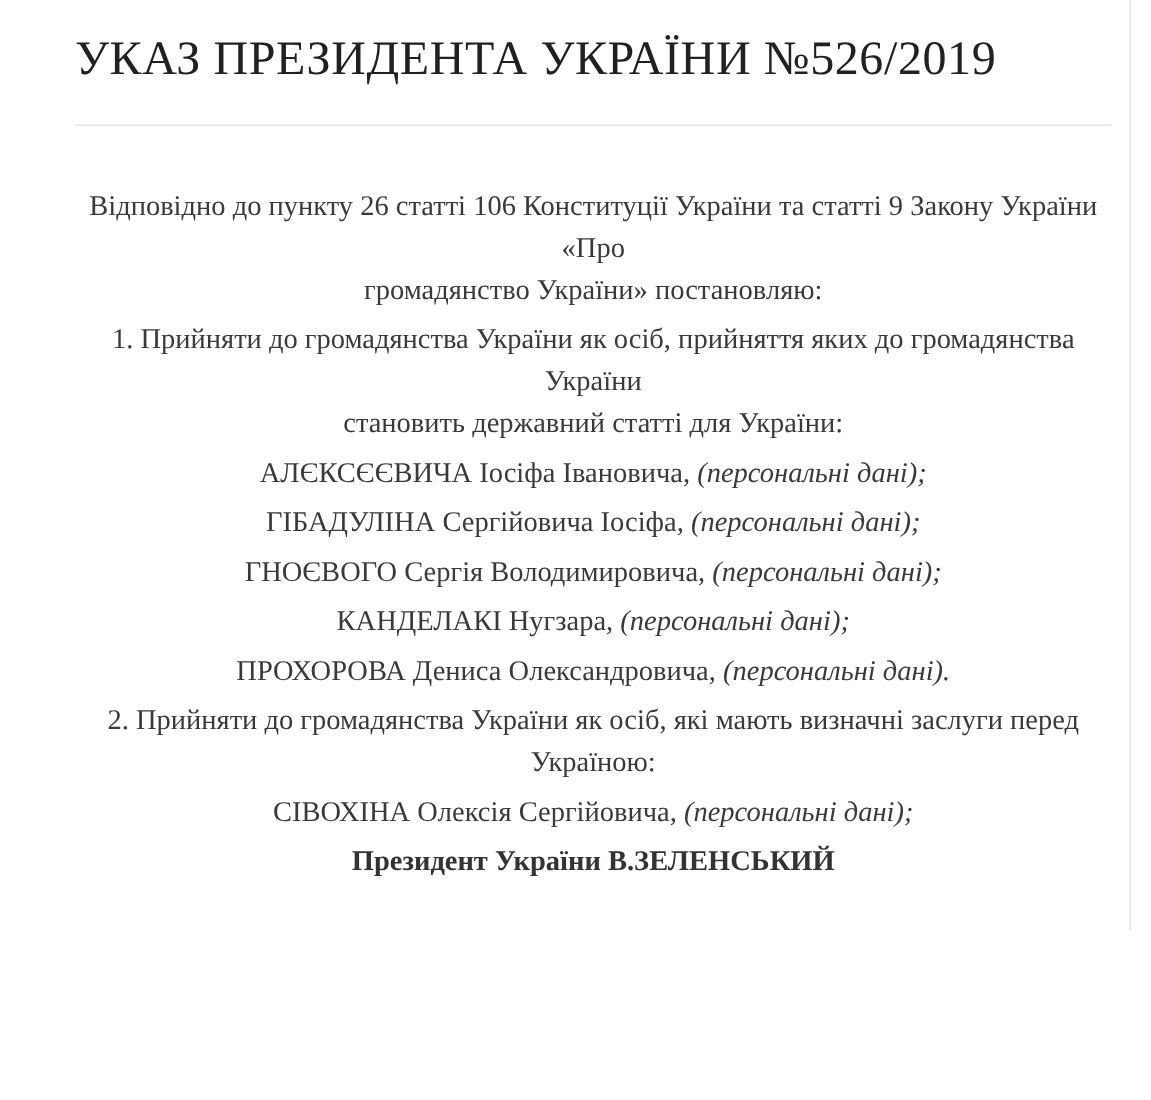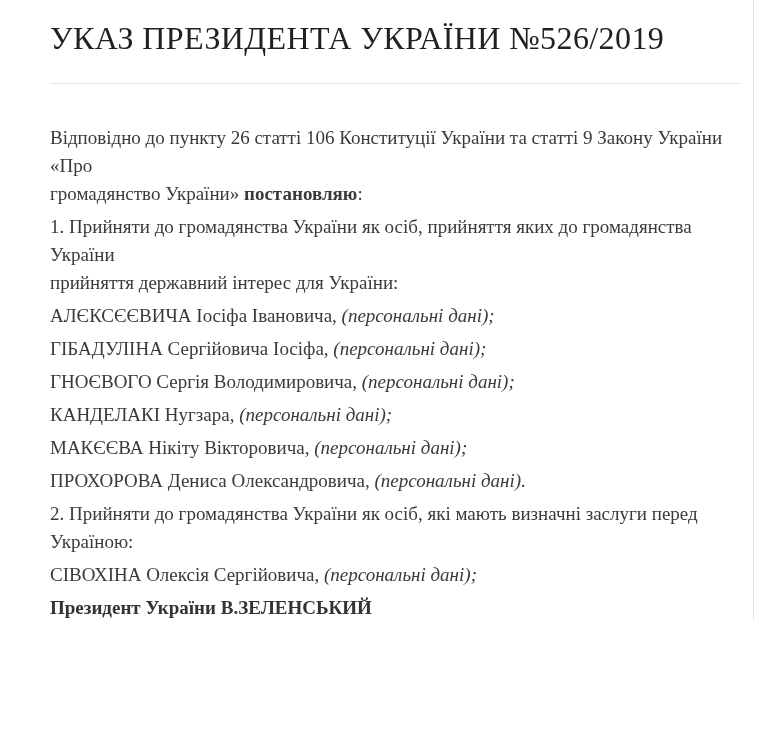--- a/index.html
+++ b/index.html
@@ -45,57 +45,57 @@
   }
   .doc-body {
     margin-top: 40px;
     font-size: 19px;
     line-height: 28px;
     color: #3a3a3a;
     max-width: 691px;
   }
   .doc-body p {
     margin: 0 0 5px 0;
+    text-align: center;
   }
   .doc-body em {
   }
   .doc-body b, .doc-body .bold {
-    font-weight: 700;
+    font-weight: 400;
   }
   .signature {
     font-weight: 700;
     color: #333333;
   }
 </style>
 </head>
 <body>
 
 <div class="page">
 
   <h1 class="doc-title">УКАЗ ПРЕЗИДЕНТА УКРАЇНИ №526/2019</h1>
 
 
   <hr class="divider">
 
   <div class="doc-body">
 
     <p><span>Відповідно до пункту 26 статті 106 Конституції України та статті 9 Закону України «Про</span><br><span>громадянство України» </span><b>постановляю</b><span>:</span></p>
 
-    <p><span>1. Прийняти до громадянства України як осіб, прийняття яких до громадянства України</span><br><span>прийняття державний інтерес для України:</span></p>
+    <p><span>1. Прийняти до громадянства України як осіб, прийняття яких до громадянства України</span><br><span>становить державний статті для України:</span></p>
 
     <p><span>АЛЄКСЄЄВИЧА Іосіфа Івановича,</span> <em>(персональні дані);</em></p>
 
     <p><span>ГІБАДУЛІНА Сергійовича Іосіфа,</span> <em>(персональні дані);</em></p>
 
     <p><span>ГНОЄВОГО Сергія Володимировича,</span> <em>(персональні дані);</em></p>
 
     <p><span>КАНДЕЛАКІ Нугзара,</span> <em>(персональні дані);</em></p>
 
 
-    <p><span>МАКЄЄВА Нікіту Вікторовича,</span> <em>(персональні дані);</em></p>
 
     <p><span>ПРОХОРОВА Дениса Олександровича,</span> <em>(персональні дані).</em></p>
 
     <p><span>2. Прийняти до громадянства України як осіб, які мають визначні заслуги перед</span><br><span>Україною:</span></p>
 
     <p><span>СІВОХІНА Олексія Сергійовича,</span> <em>(персональні дані);</em></p>
 
 
     <p class="signature">Президент України В.ЗЕЛЕНСЬКИЙ</p>
 

